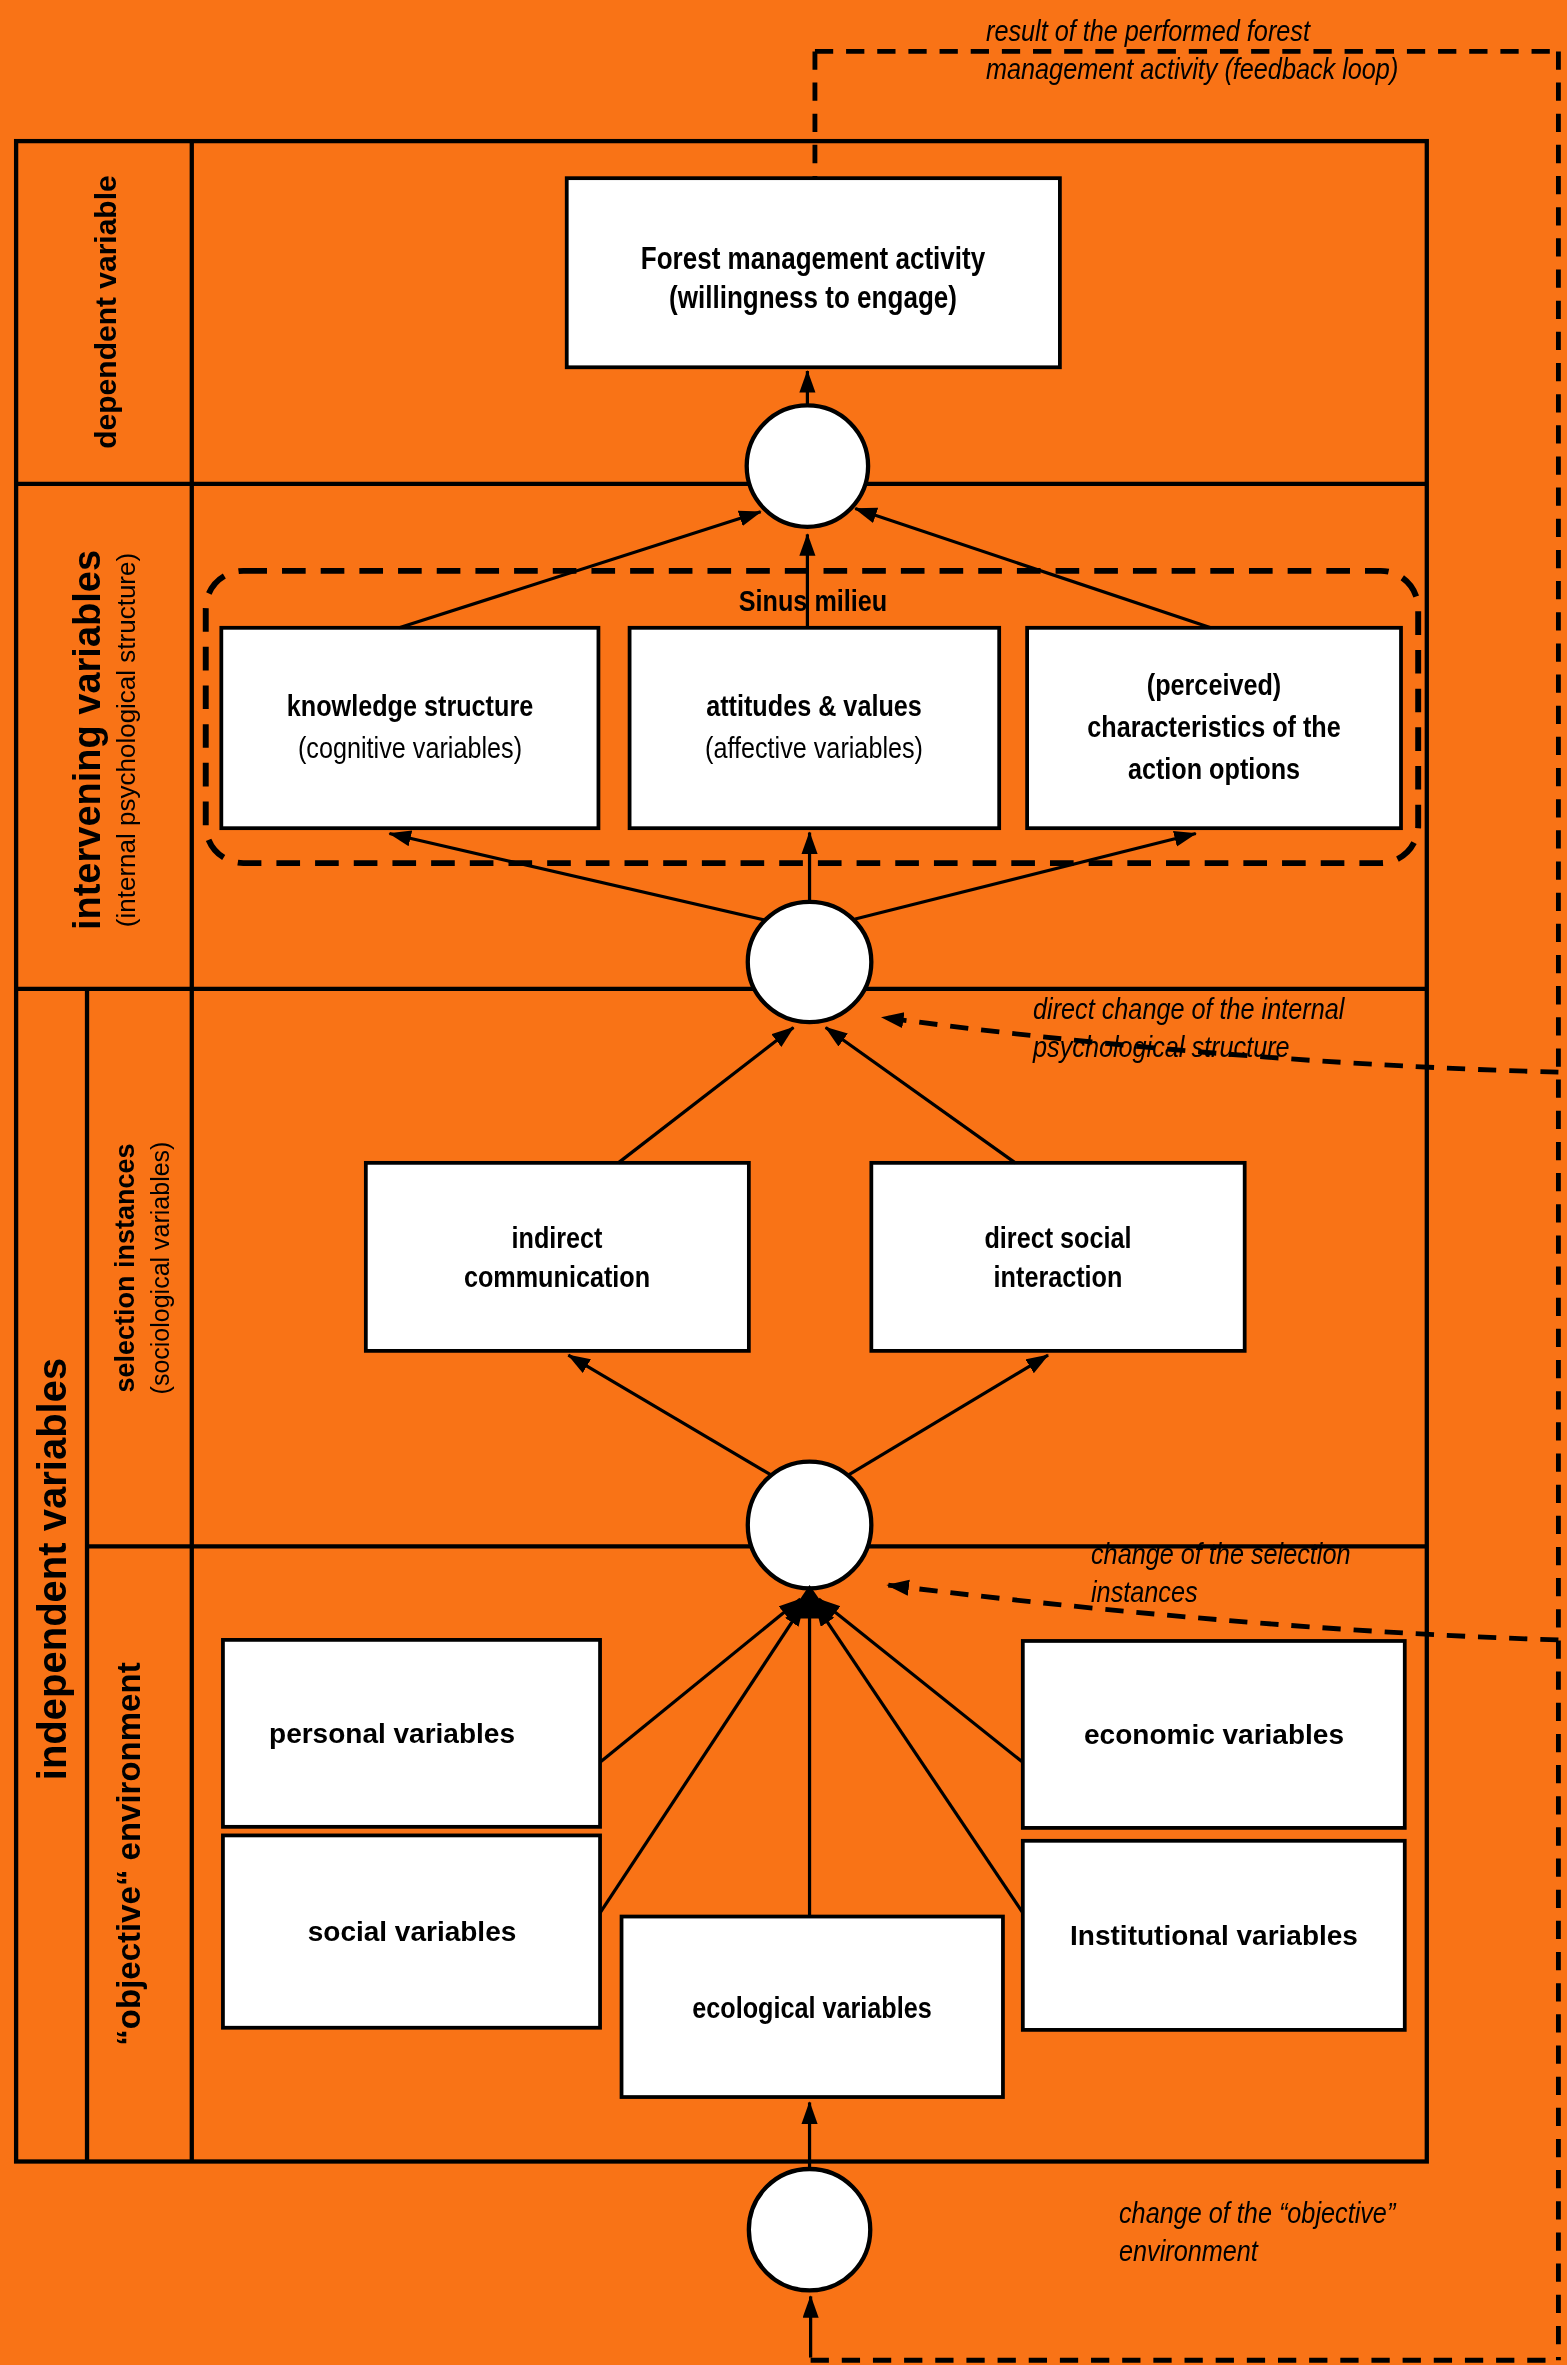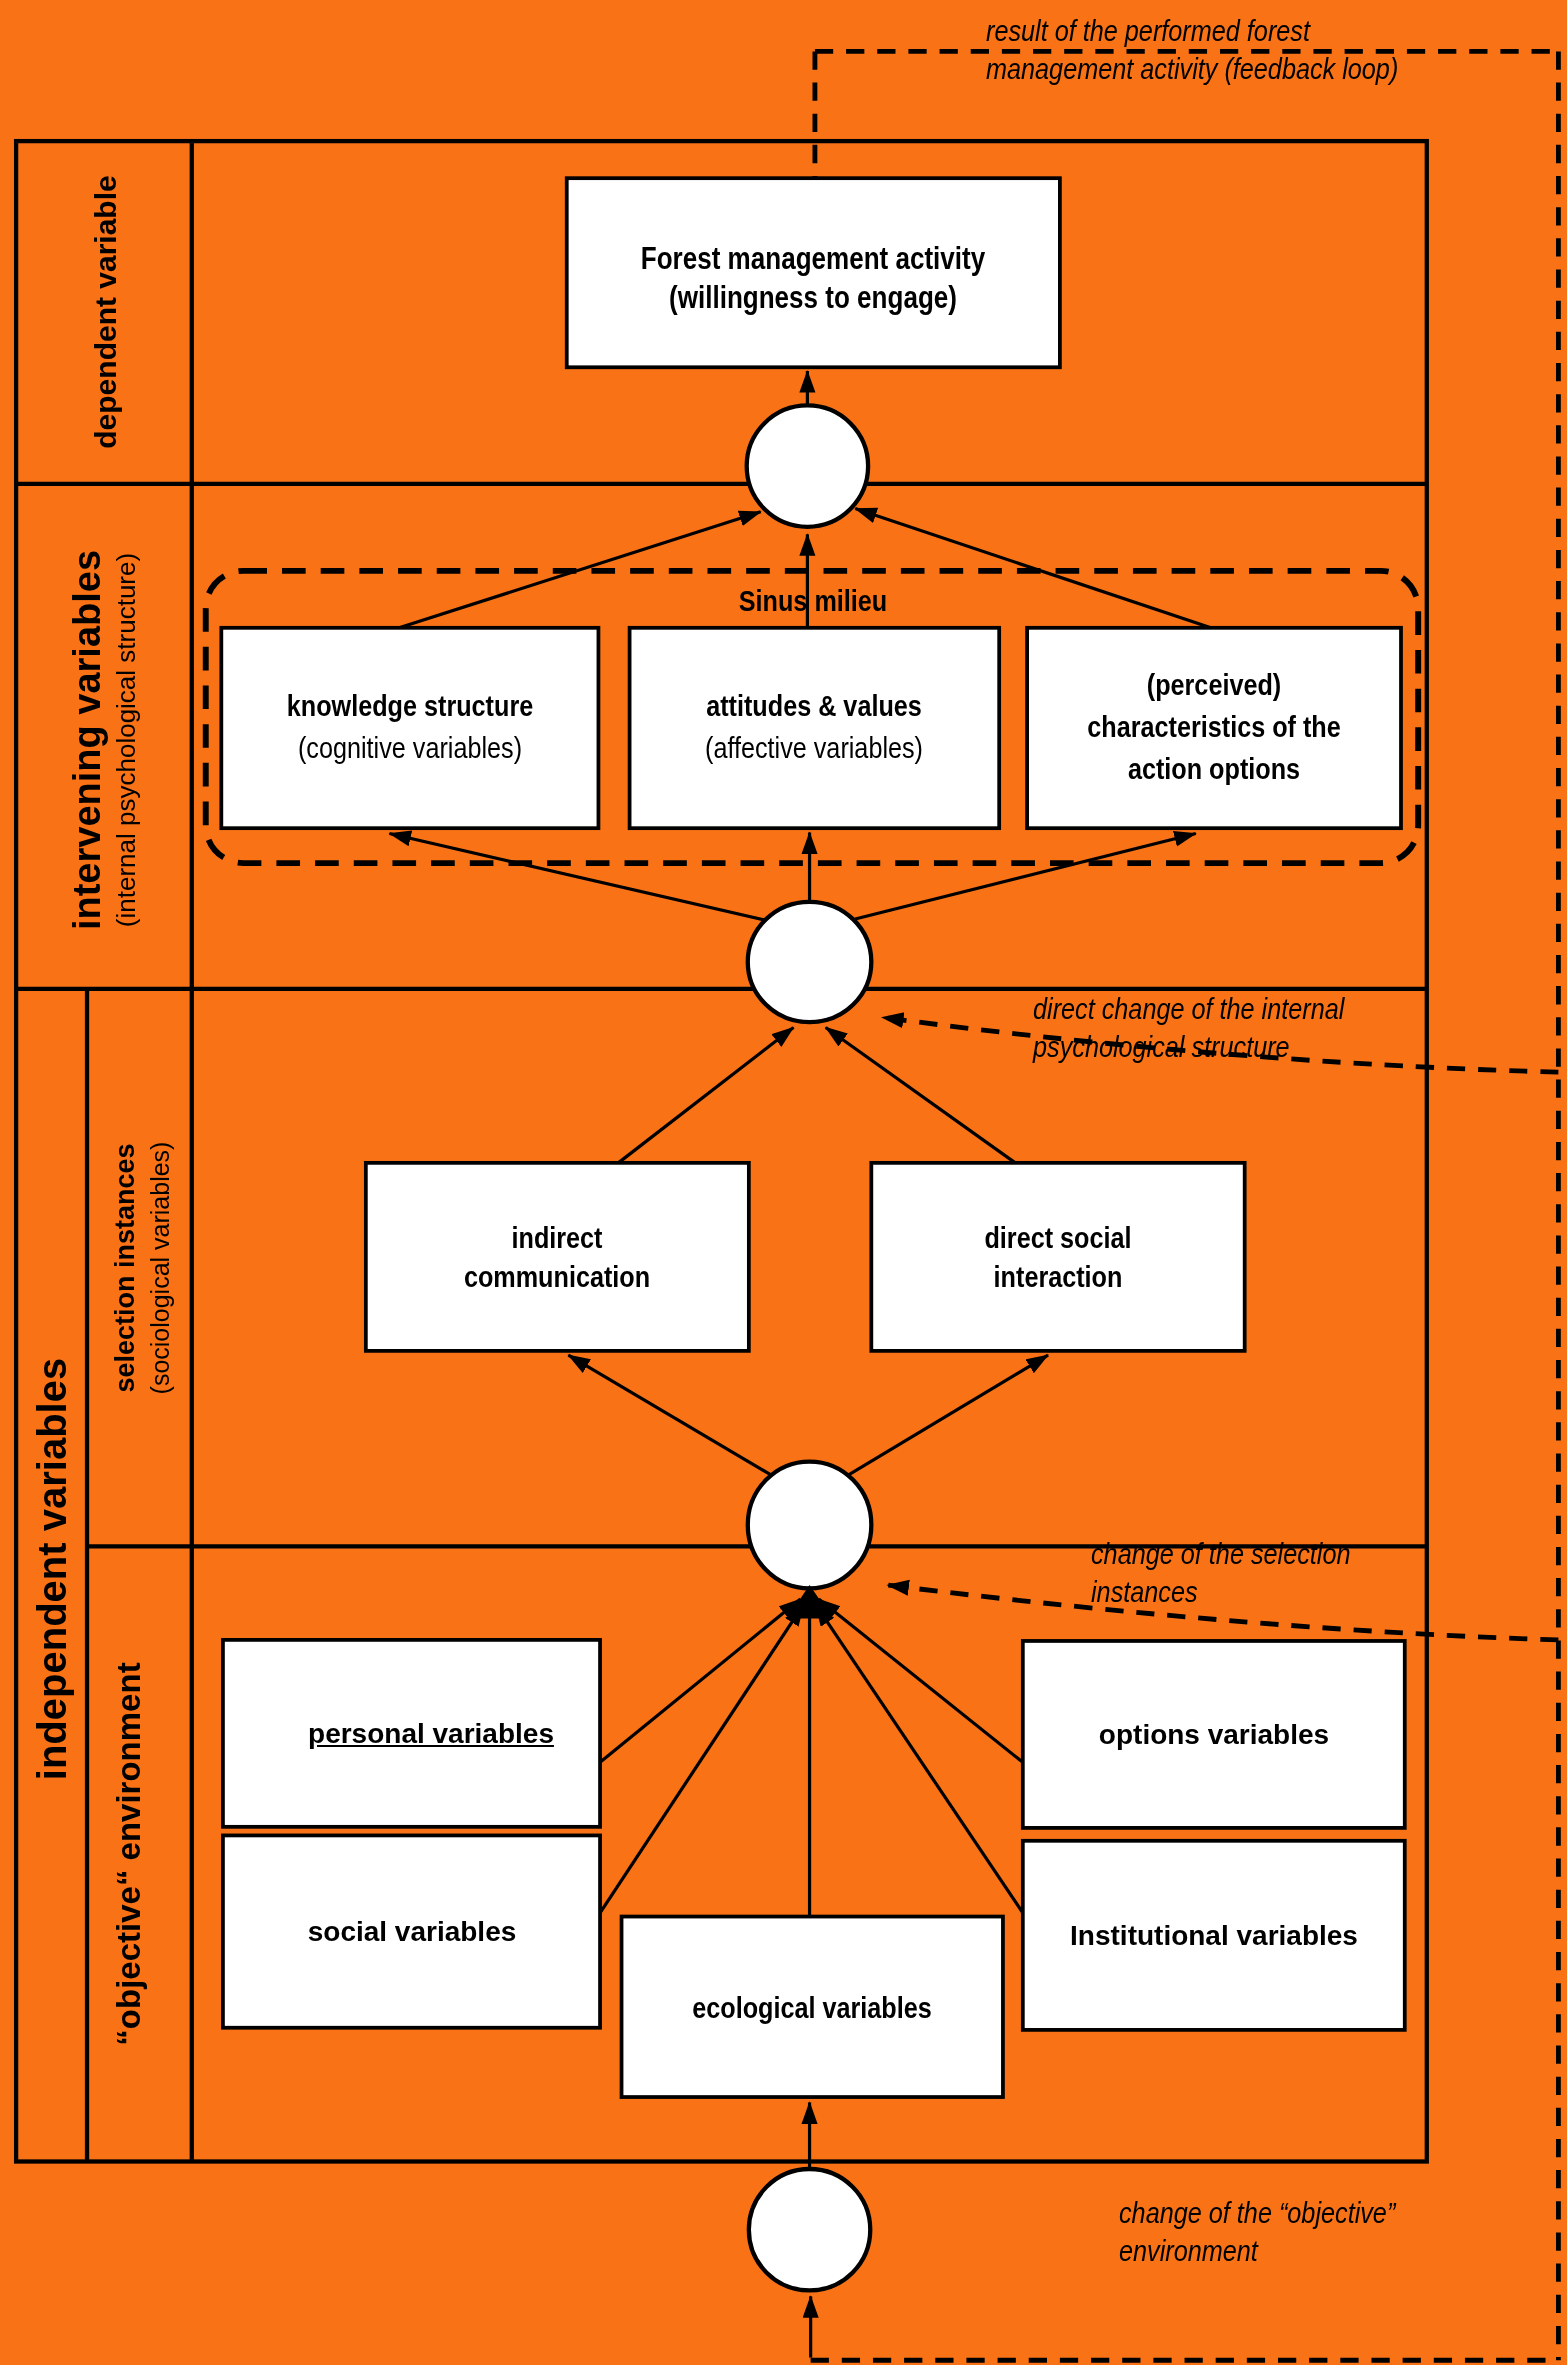--- a/index.html
+++ b/index.html
@@ -163,20 +163,20 @@
 <div class="ctr cond f56t" style="left:557px;top:1257px;">
   <span class="blk b">indirect</span>
   <span class="blk b">communication</span>
 </div>
 
 <div class="ctr cond f56t" style="left:1058px;top:1257px;">
   <span class="blk b">direct social</span>
   <span class="blk b">interaction</span>
 </div>
 
-<div class="ctr f52 b" style="left:431px;top:1734px;text-decoration:underline;">personal variables</div>
+<div class="ctr f52 b" style="left:392px;top:1734px;">personal variables</div>
 <div class="ctr f52 b" style="left:412px;top:1932px;">social variables</div>
-<div class="ctr f52 b" style="left:1214px;top:1735px;">options variables</div>
+<div class="ctr f52 b" style="left:1214px;top:1735px;">economic variables</div>
 <div class="ctr f52 b" style="left:1214px;top:1936px;">Institutional variables</div>
 <div class="ctr cond f56t b" style="left:812px;top:2007px;">ecological variables</div>
 
 </div>
 
 
 </body></html>

